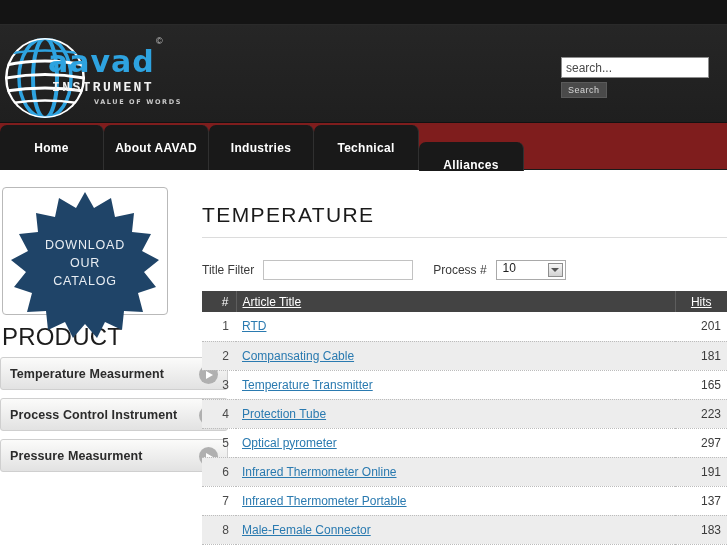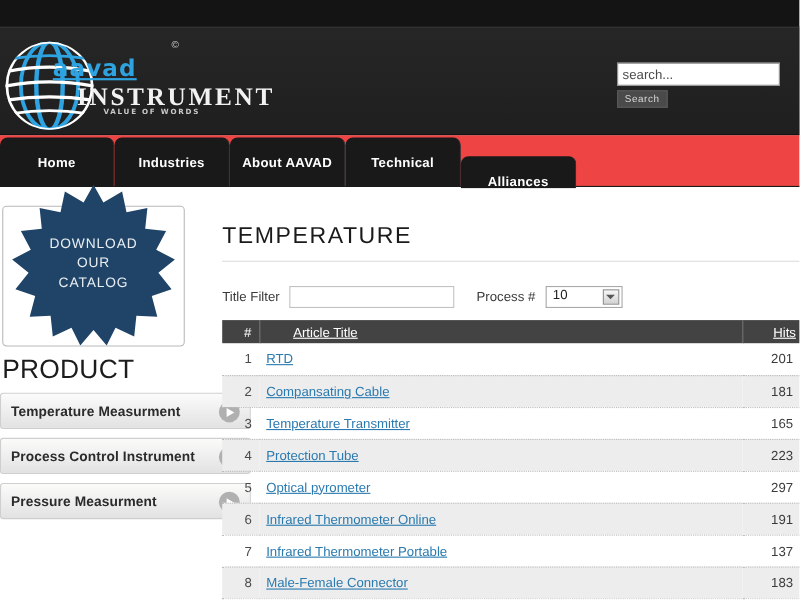--- a/index.html
+++ b/index.html
@@ -59,48 +59,47 @@
     height: 86px;
   }
   .logo-text {
     position: absolute;
     left: 48px;
     top: 16px;
     width: 190px;
   }
   .logo-aavad {
     font-family: "DejaVu Sans", sans-serif;
-    font-size: 21px;
+    font-size: 30px;
     font-weight: bold;
     letter-spacing: 1px;
     color: #2ea3e0;
     line-height: 30px;
     display: block;
     position: relative;
-    text-decoration: underline;
   }
   .logo-reg {
     position: absolute;
     left: 108px;
     top: -11px;
     font-size: 9px;
     color: #cfcfcf;
     font-weight: normal;
     letter-spacing: 0;
   }
   .logo-instrument {
     display: block;
-    font-family: Liberation Serif, serif;
-    font-size: 23px;
+    font-family: Liberation Mono, monospace;
+    font-size: 13px;
     font-weight: bold;
     letter-spacing: 2.4px;
     color: #f2f2f2;
     line-height: 19px;
     margin-top: 1px;
-    margin-left: 22px;
+    margin-left: 4px;
   }
   .logo-tag {
     display: block;
     font-family: "DejaVu Sans", sans-serif;
     font-size: 6.5px;
     font-weight: bold;
     letter-spacing: 1.6px;
     color: #c9c9c9;
     margin-left: 46px;
     margin-top: 1px;
@@ -139,21 +138,21 @@
     cursor: pointer;
     line-height: 14px;
   }
 
   
   .navbar {
     position: absolute;
     top: 123px; left: 0;
     width: 727px;
     height: 47px;
-    background: #ef4444;
+    background: #7f1d1d;
     border-bottom: 1px solid #1a1a1a;
   }
   .navlist {
     display: flex;
     list-style: none;
     height: 47px;
   }
   .navitem {
     position: relative;
     height: 45px;
@@ -194,21 +193,21 @@
     width: 196px;
   }
   .catalog-box {
     margin: 16px 0 0 2px;
     width: 166px;
     height: 128px;
     border: 1px solid #b9b9b9;
     border-radius: 4px;
     background: #ffffff;
     display: flex;
-    align-items: flex-end;
+    align-items: flex-start;
     justify-content: center;
   }
   .starburst {
     position: relative;
     width: 150px;
     height: 150px;
   }
   .starburst svg { display: block; }
   .burst-text {
     position: absolute;
@@ -372,21 +371,20 @@
   .table thead th.hits {
     width: 52px;
     text-align: center;
     border-right: none;
     padding: 0;
   }
   .th-link {
     color: #ffffff;
     text-decoration: underline;
     cursor: pointer;
-    margin-left: 24px;
   }
   .table tbody td {
     font-size: 12px;
     color: #333;
     height: 29px;
     border-bottom: 1px dotted #bcbcbc;
     padding: 0 6px;
   }
   .table tbody tr.alt td { background: #ededed; }
   .table tbody td.num {
@@ -447,22 +445,22 @@
 
     <div class="search-wrap">
       <input class="search-input" type="text" placeholder="search..." style="">
       <button class="search-btn">Search</button>
     </div>
   </div>
 
   <div class="navbar">
     <ul class="navlist">
       <li class="navitem">Home</li>
+      <li class="navitem">About AAVAD</li>
       <li class="navitem">Industries</li>
-      <li class="navitem">About AAVAD</li>
       <li class="navitem">Technical</li>
       <li class="navitem">Alliances</li>
     </ul>
   </div>
 
   <div class="content">
 
     <div class="sidebar">
 
       <div class="catalog-box">

